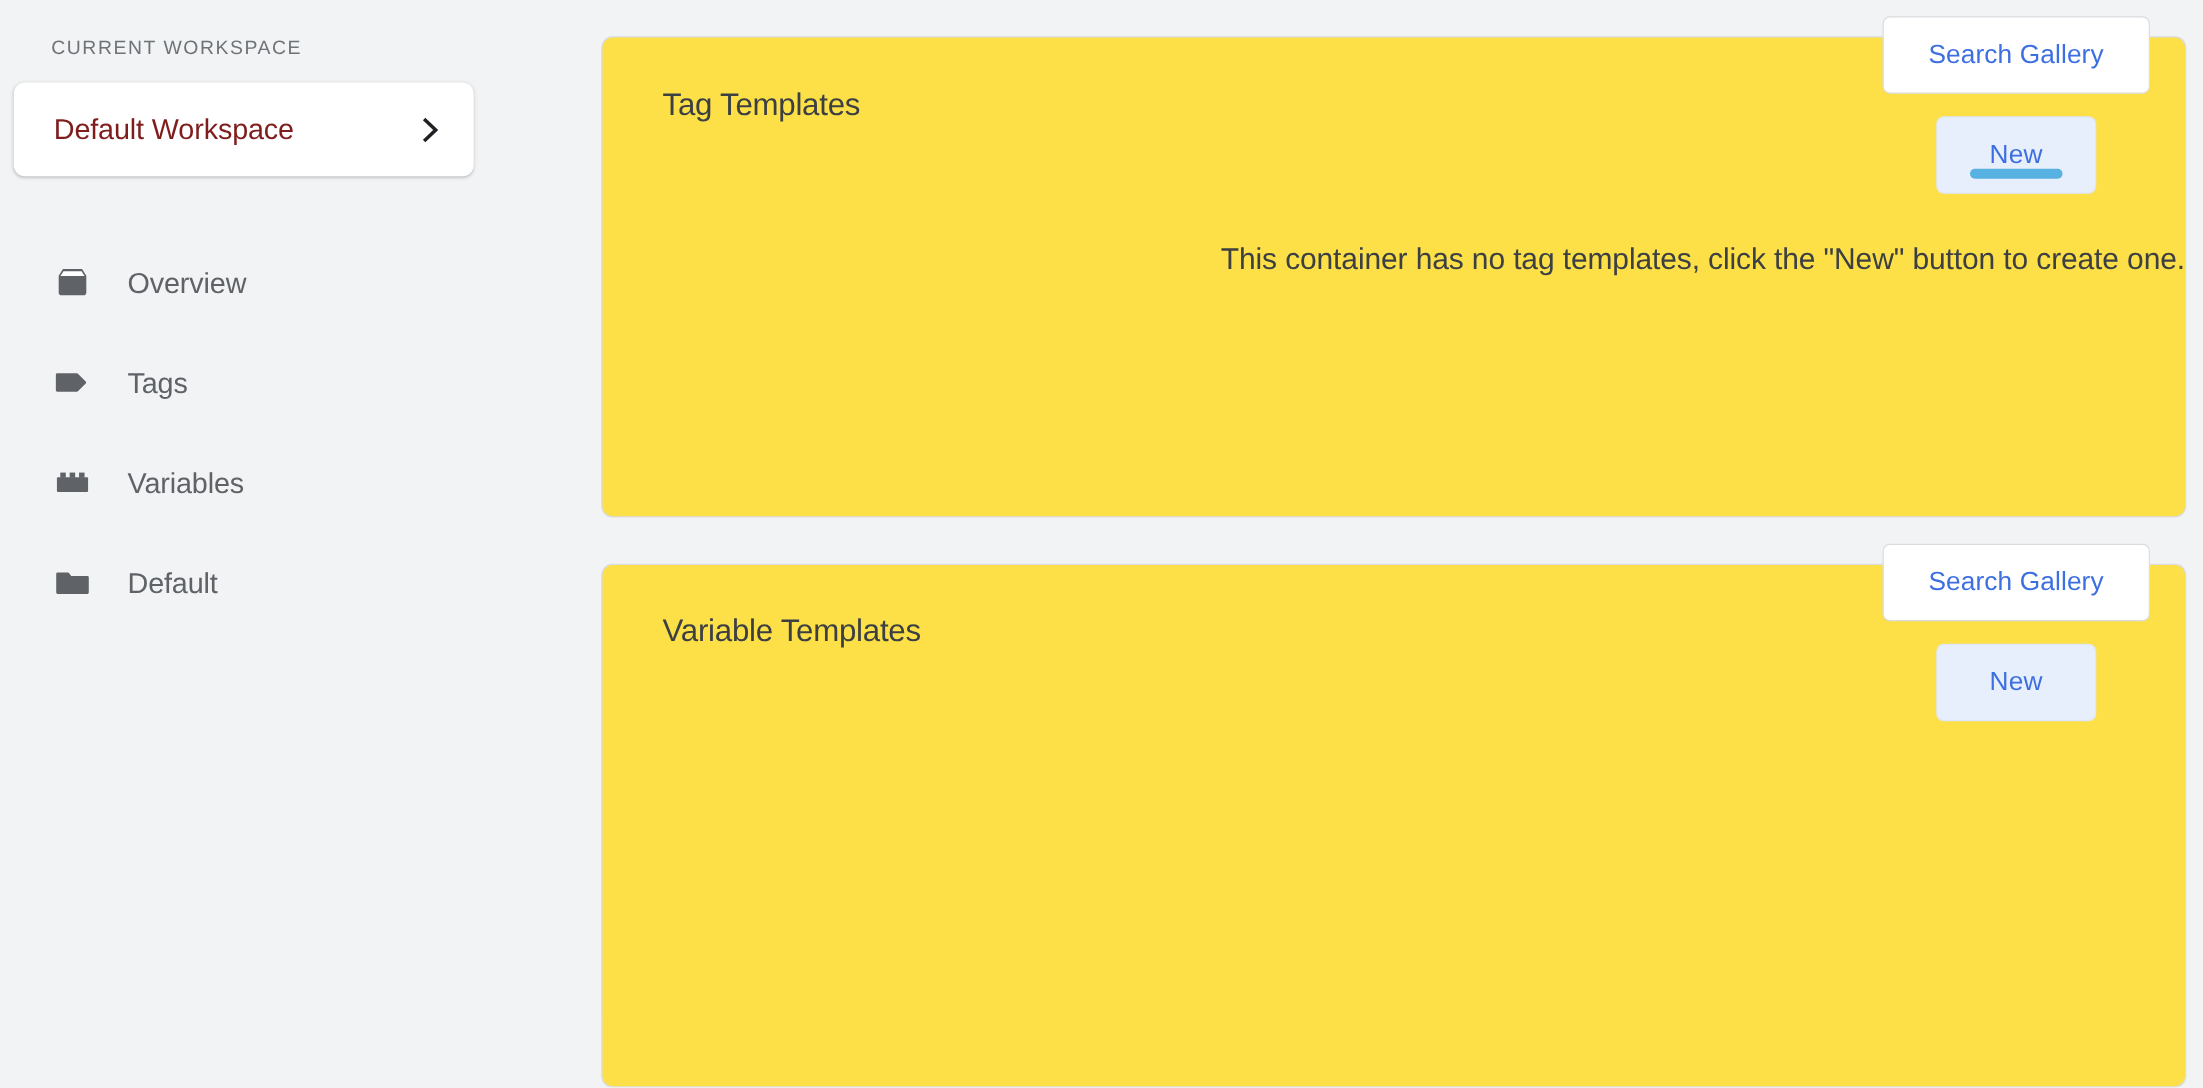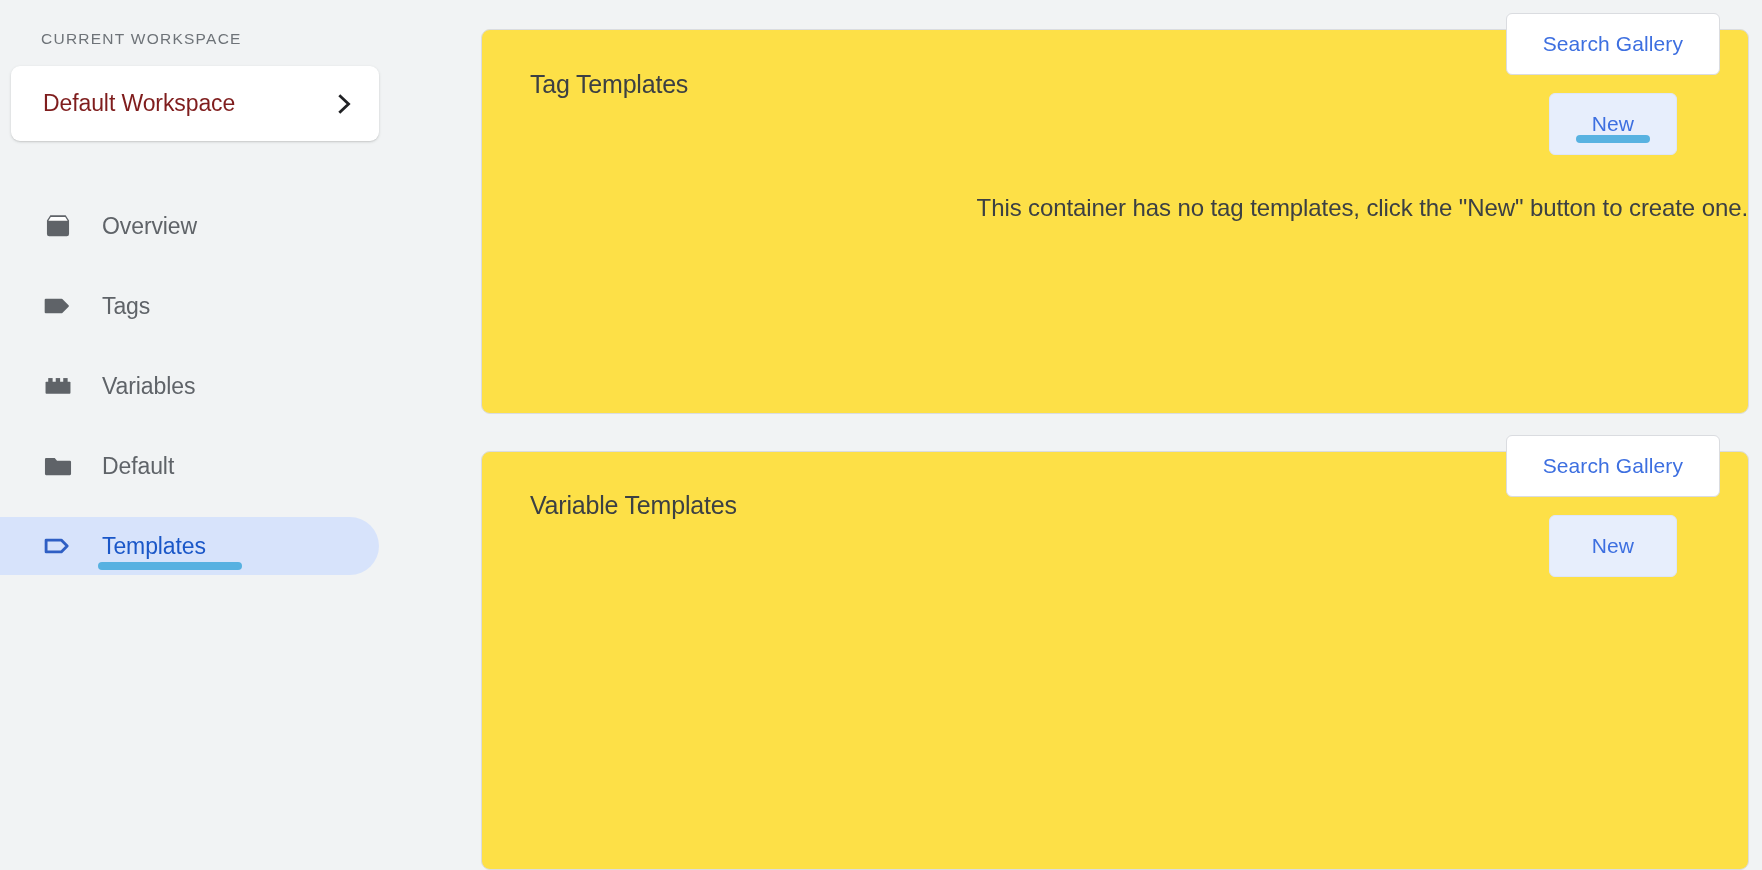--- a/index.html
+++ b/index.html
@@ -267,28 +267,20 @@
         <span class="ico">
           <svg width="34" height="34" viewBox="0 0 24 24" aria-hidden="true">
             <path d="M3.6 6.4 h6.1 l1.6 1.9 h9.1 a0.8 0.8 0 0 1 0.8 0.8 v8.6
                      a0.8 0.8 0 0 1 -0.8 0.8 H3.6 a0.8 0.8 0 0 1 -0.8 -0.8 V7.2
                      a0.8 0.8 0 0 1 0.8 -0.8 Z" fill="#5f6368"></path>
           </svg>
         </span>
         <span class="lbl">Default</span>
       </div>
 
-      <div class="nav-item active">
-        <span class="ico">
-          <svg width="34" height="34" viewBox="0 0 24 24" aria-hidden="true">
-            <path d="M3.6 7.8 h10.7 l4.2 4.2 -4.2 4.2 H3.6 Z" fill="none" stroke="#2f5fc4" stroke-width="2" stroke-linejoin="round"></path>
-          </svg>
-        </span>
-        <span class="lbl">Templates<span class="marker"></span></span>
-      </div>
 
     </div>
   </nav>
 
   <main class="main">
 
     <section class="card tag-card">
       <div class="card-head">
         <h2 class="card-title">Tag Templates</h2>
         <div class="head-actions">

